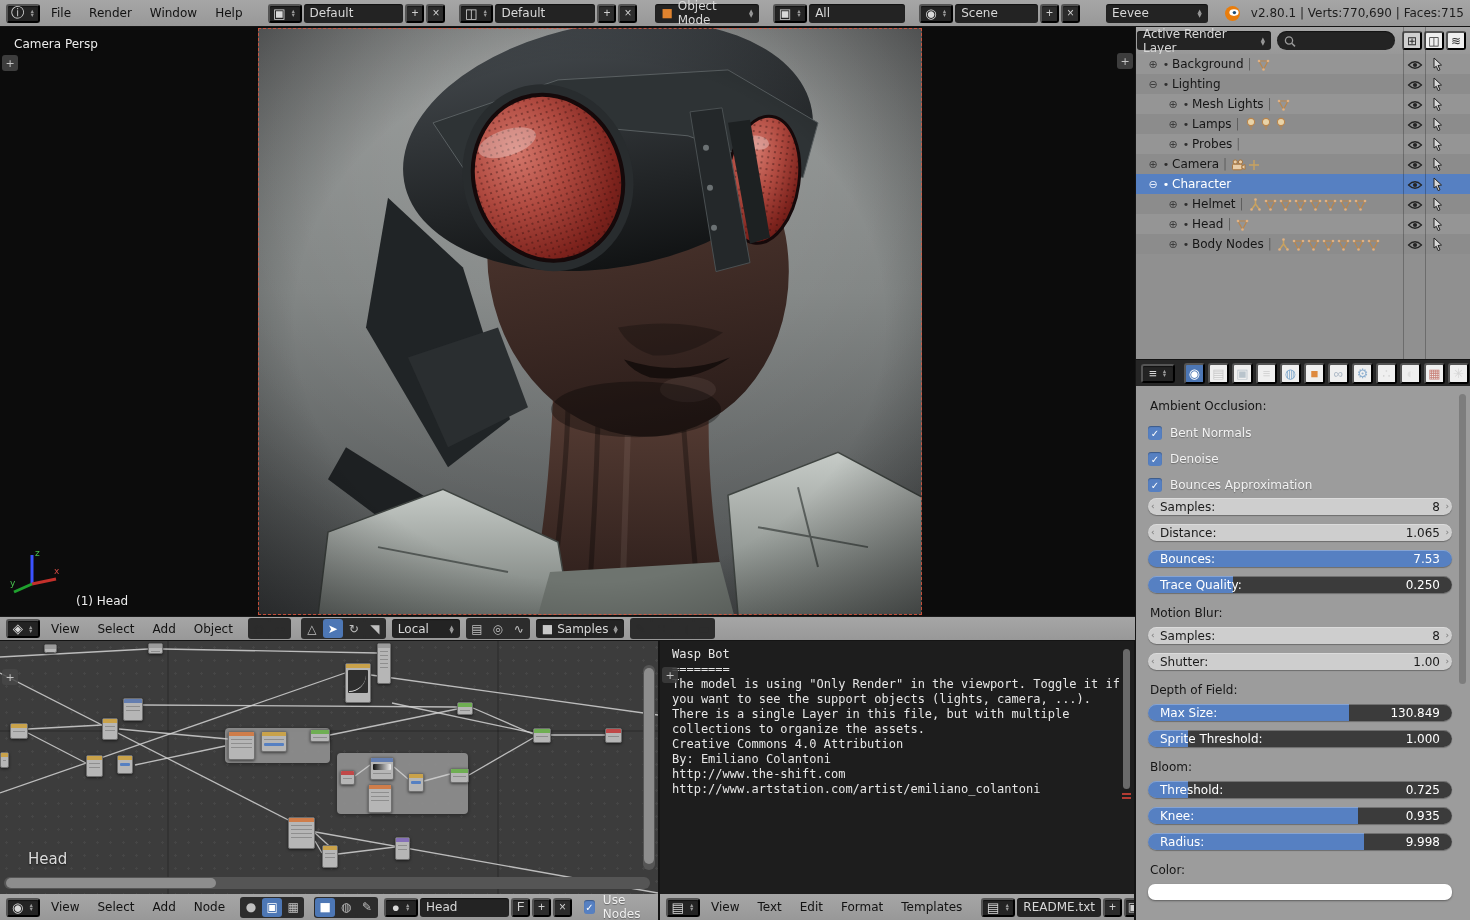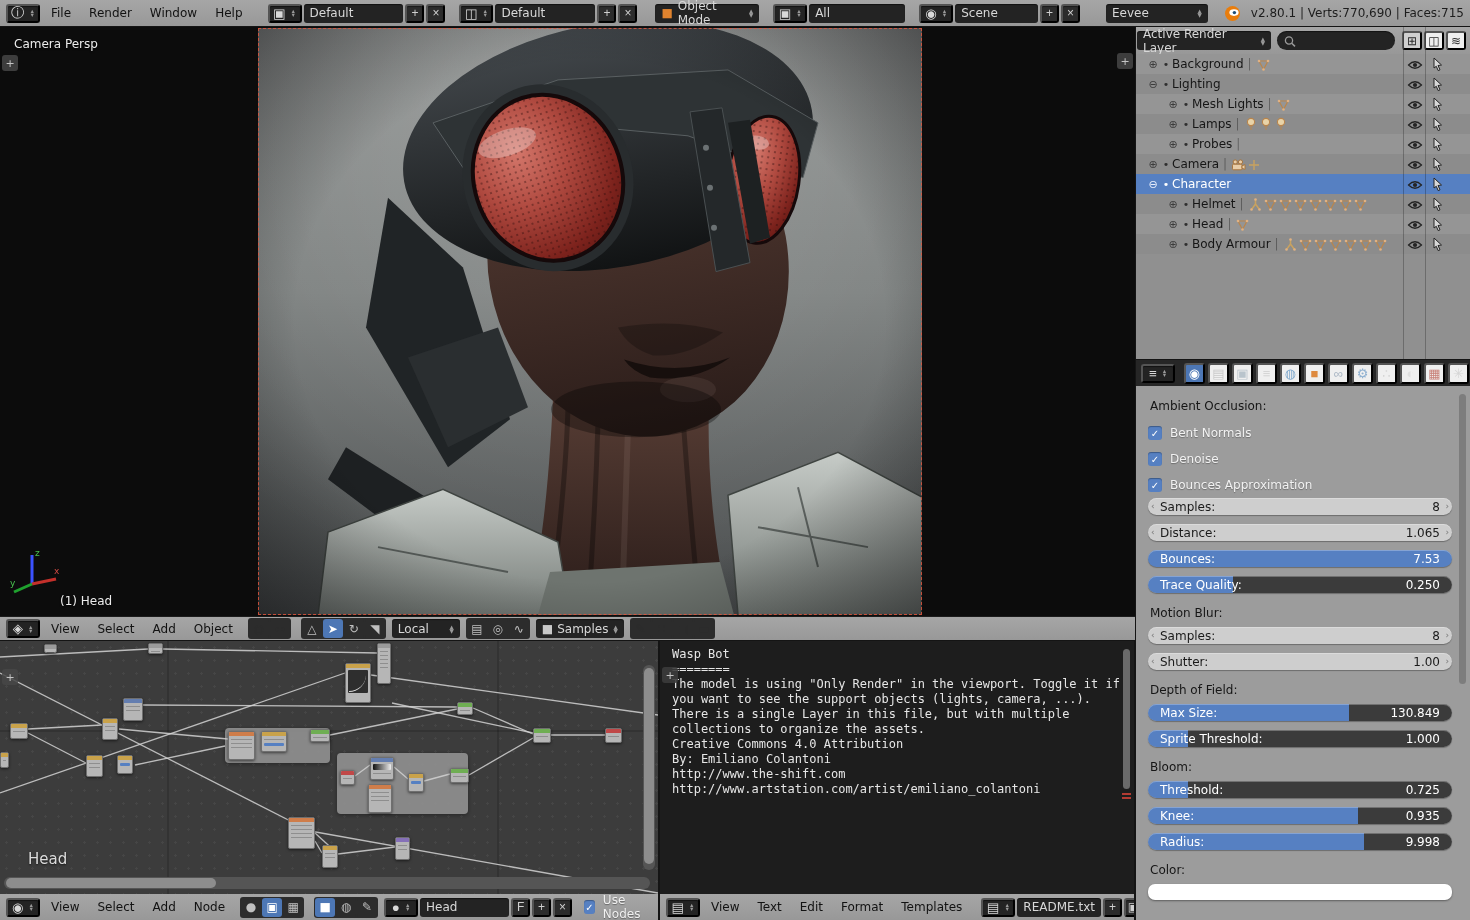--- a/index.html
+++ b/index.html
@@ -232,21 +232,21 @@
       <ellipse cx="378" cy="382" rx="85" ry="28" fill="rgba(0,0,0,.32)"></ellipse>
       <polygon points="88,420 168,470 130,497 70,452" fill="#1d2022"></polygon>
       <polygon points="70,505 185,462 300,515 312,588 60,588" fill="url(#metG)" stroke="#3f4441" stroke-width="1.5"></polygon>
       <polygon points="470,468 580,425 664,470 664,588 480,588" fill="url(#metG)" stroke="#3f4441" stroke-width="1.5"></polygon>
       <path d="M120 520 L250 545 M500 500 L610 520 M540 460 L560 540" stroke="rgba(30,34,32,.55)" fill="none" stroke-width="2"></path>
       <polygon points="292,545 462,535 476,588 280,588" fill="#6e746f"></polygon>
       <rect width="664" height="588" fill="url(#vigG)"></rect>
     </svg>
     <div id="cam-border"></div>
     <span class="ovtext" style="left:14px;top:10px">Camera Persp</span>
-    <span class="ovtext" style="left:60px;bottom:8px">(1) Head</span>
+    <span class="ovtext" style="left:76px;bottom:8px">(1) Head</span>
     <svg id="axis-giz" width="52" height="50" viewBox="0 0 52 50">
       <line x1="24" y1="36" x2="24" y2="7" stroke="#3b52ff" stroke-width="3"></line>
       <line x1="24" y1="36" x2="48" y2="31" stroke="#c4302b" stroke-width="3"></line>
       <line x1="24" y1="36" x2="6" y2="44" stroke="#1fa12e" stroke-width="3"></line>
       <text x="27" y="8" fill="#49c24f" font-size="9">z</text>
       <text x="46" y="26" fill="#d04a44" font-size="9">x</text>
       <text x="2" y="38" fill="#49c24f" font-size="9">y</text>
     </svg>
     <div class="edgeplus" style="left:2px;top:28px">+</div>
     <div class="edgeplus" style="left:1117px;top:26px">+</div>
@@ -800,21 +800,21 @@
           </span>
           <span class="olcell" style="right: 22px;">
             <span class="icon-svg"><svg width="11" height="14" viewBox="0 0 11 14">
                 <path d="M2 1 L9.5 8 L6 8.5 L8 12.8 L6.2 13.6 L4.3 9.3 L2 11 Z" fill="#d8d8d8" stroke="#242424" stroke-width="1"></path>
               </svg></span>
           </span>
         </div>
         <div class="orow alt" style="padding-left: 30px;">
           <span class="expand">⊕</span>
           <span class="dot">•</span>
-          <span>Body Armour</span>
+          <span>Body Nodes</span>
           <span class="pipe">|</span>
           <span class="oicon">
             <span class="icon-svg"><svg width="13" height="13" viewBox="0 0 13 13">
                 <path d="M6.5 6 V1.5 M6.5 6 L2.5 11.5 M6.5 6 L10.5 11.5" stroke="#c9a25f" stroke-width="1.5" fill="none"></path>
                 <circle cx="6.5" cy="1.5" r="1.3" fill="#e0b183"></circle>
                 <circle cx="2.5" cy="11.5" r="1.3" fill="#e0b183"></circle>
                 <circle cx="10.5" cy="11.5" r="1.3" fill="#e0b183"></circle>
               </svg></span>
           </span>
           <span class="oicon">

